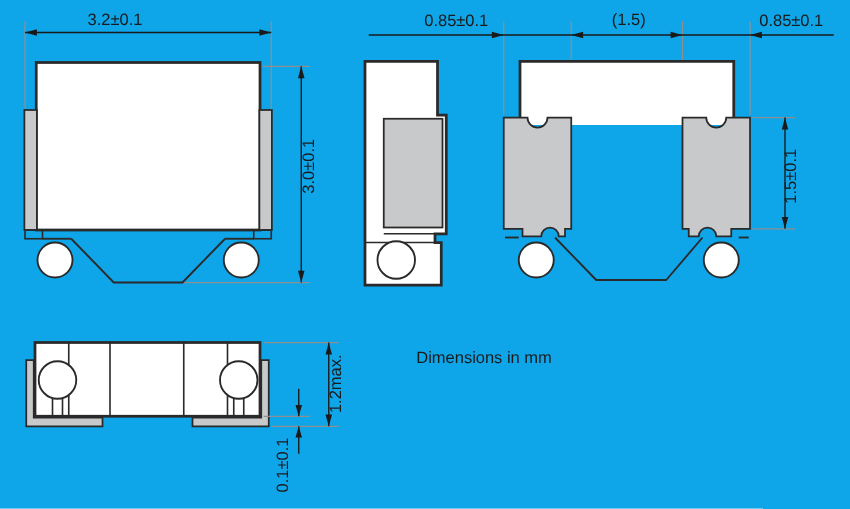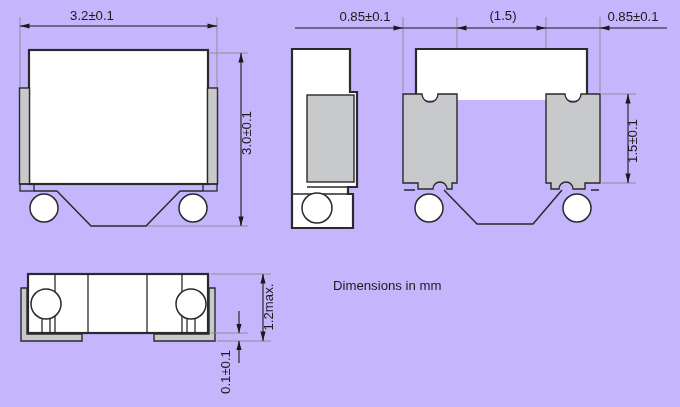--- a/index.html
+++ b/index.html
@@ -1,16 +1,16 @@
 <!DOCTYPE html>
 <html><head>
 <meta charset="utf-8">
 <style>
   html,body{margin:0;padding:0;background:#ffffff;}
-  .stage{position:relative;width:680px;height:407px;background:#c4b5fd;overflow:hidden;
+  .stage{position:relative;width:680px;height:407px;background:#0ea5e9;overflow:hidden;
          font-family:"Liberation Sans", sans-serif;}
   svg text{font-family:"Liberation Sans", sans-serif;font-size:13.2px;fill:#1b1b1b;}
   .outline{fill:#ffffff;stroke:#2a2a2a;stroke-width:2.2;stroke-linejoin:miter;}
   .thin{fill:none;stroke:#2a2a2a;stroke-width:1.3;}
   .gray{fill:#c8c9cb;stroke:#2a2a2a;stroke-width:1.4;stroke-linejoin:miter;}
   .circ{fill:#ffffff;stroke:#2a2a2a;stroke-width:1.5;}
   .wire{fill:none;stroke:#2a2a2a;stroke-width:1.5;stroke-linejoin:round;}
   .dim{stroke:#1a1a1a;stroke-width:1.1;fill:none;}
   .arr{fill:#1a1a1a;stroke:none;}
   .ext{stroke:#8f8f8f;stroke-width:1;fill:none;}

